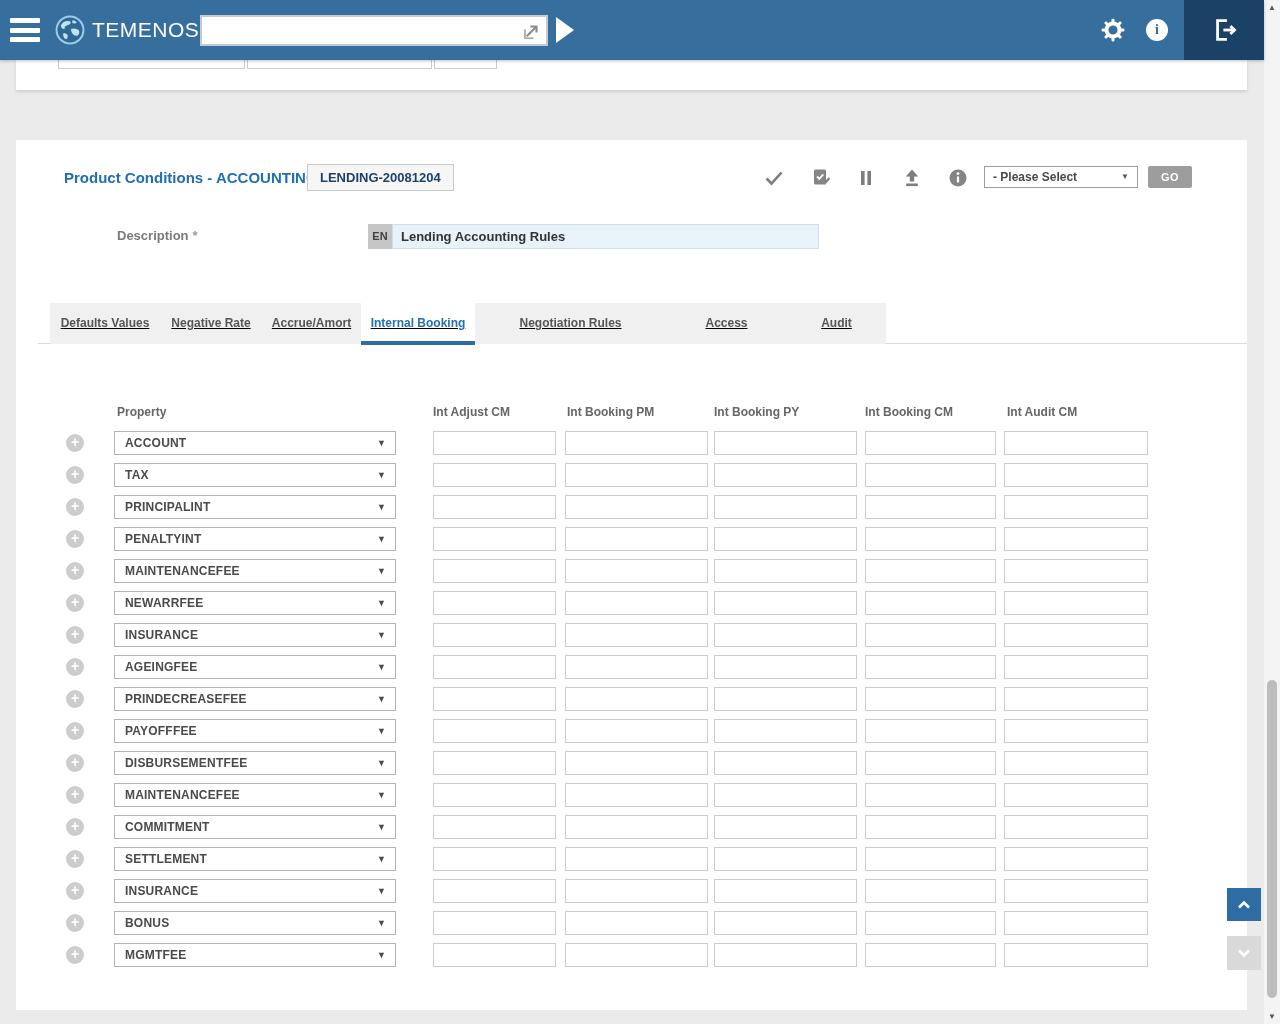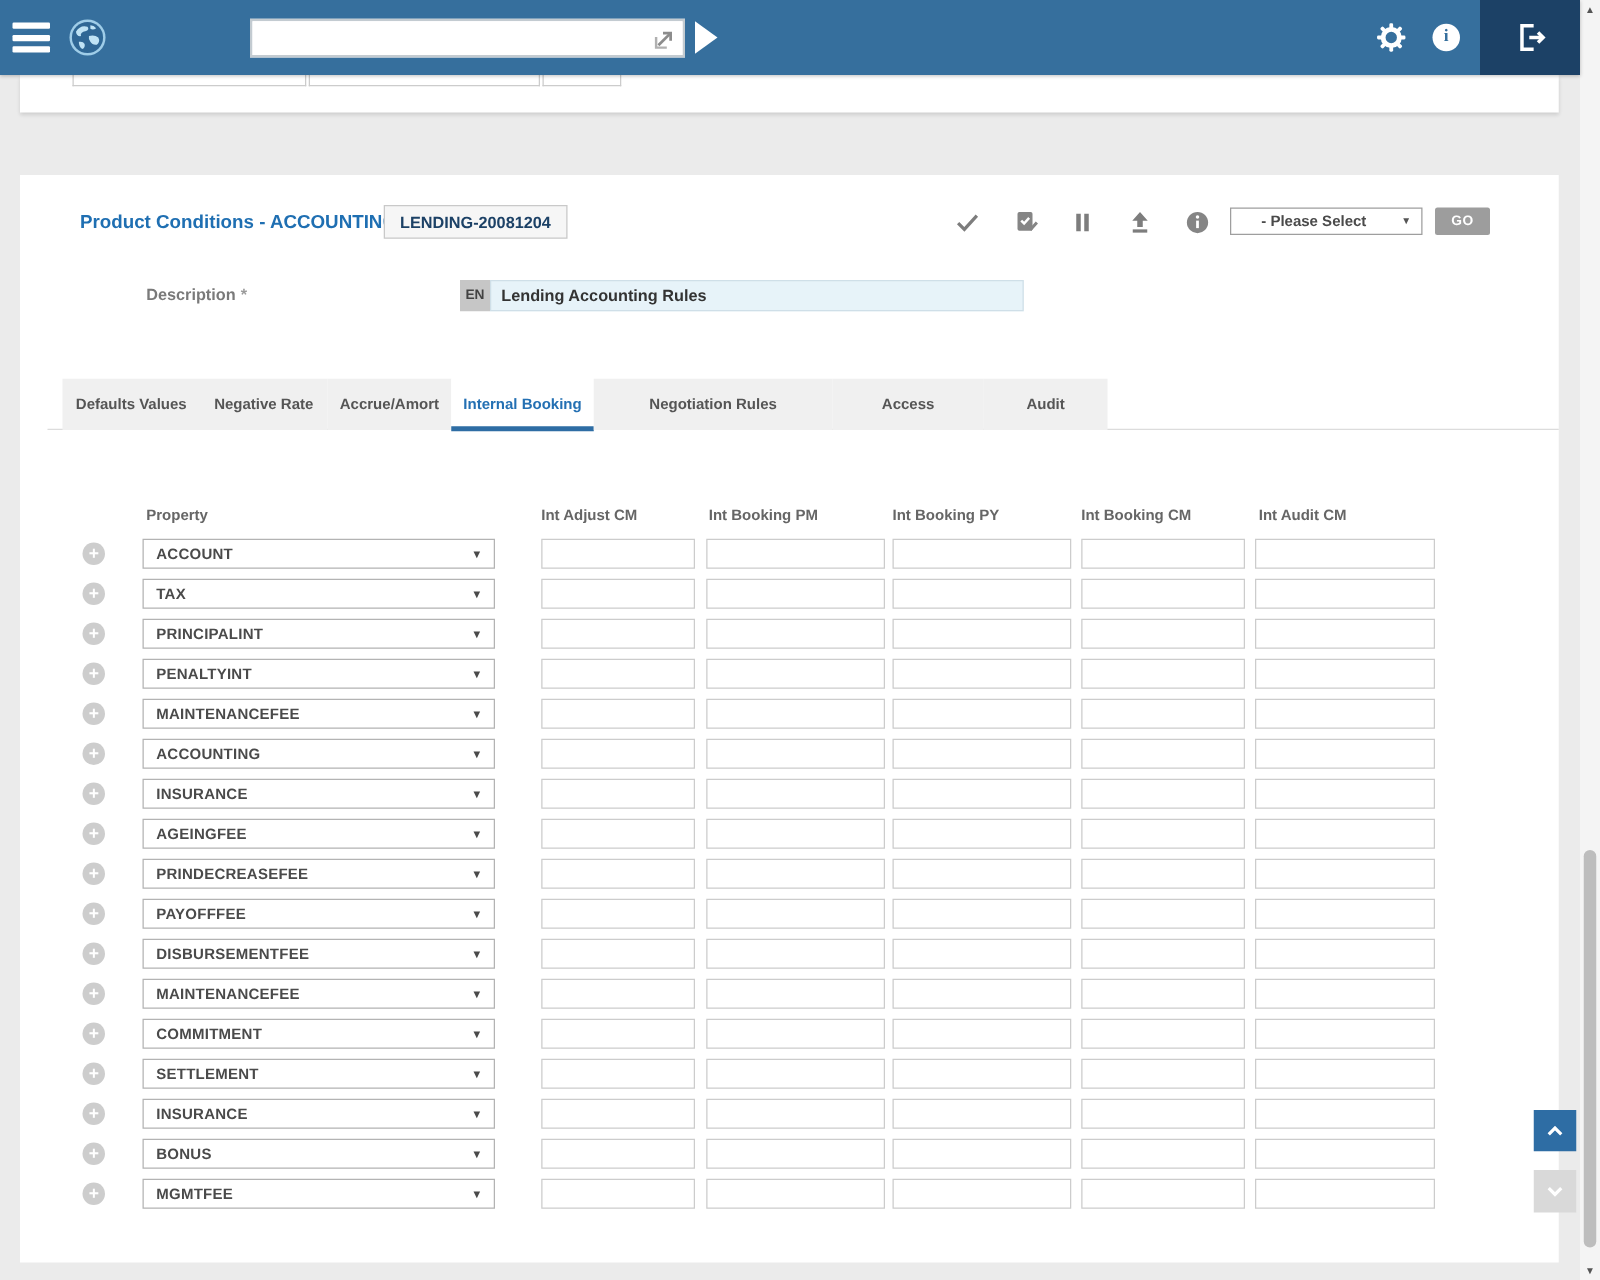--- a/index.html
+++ b/index.html
@@ -33,31 +33,31 @@
 
   
   .panel { position:absolute; left:16px; top:140px; width:1231px; height:870px; background:#fff; }
 
   .record-title { position:absolute; left:48px; top:29px; color:#1f6fb2; font-weight:bold; font-size:15px; }
   .record-id { position:absolute; left:291px; top:24px; padding:5px 12px; border:1px solid #c9c9c9; background:#f6f6f6; color:#1c4166; font-weight:bold; font-size:13px; }
 
   .tb-icon { position:absolute; top:26px; width:24px; height:24px; cursor:pointer; }
   .ti-commit { left:746px; } .ti-validate { left:793px; } .ti-hold { left:838px; } .ti-upload { left:884px; } .ti-info { left:930px; }
 
-  .action-select { position:absolute; left:968px; top:26px; width:154px; height:22px; border:1px solid #9e9e9e; background:#fff; font-size:12px; font-weight:bold; color:#4a4a4a; line-height:20px; padding-left:24px; cursor:pointer; }
+  .action-select { position:absolute; left:968px; top:26px; width:154px; height:22px; border:1px solid #9e9e9e; background:#fff; font-size:12px; font-weight:bold; color:#4a4a4a; line-height:20px; padding-left:8px; cursor:pointer; }
   .action-select .caret { position:absolute; right:8px; top:0; font-size:8px; line-height:20px; color:#555; }
   .go-btn { position:absolute; left:1132px; top:26px; width:44px; height:22px; background:#9d9d9d; border:none; border-radius:2px; color:#fff; font-weight:bold; font-size:11px; letter-spacing:.5px; cursor:pointer; font-family:"Liberation Sans",sans-serif; }
 
   .desc-label { position:absolute; left:101px; top:88px; font-size:13px; font-weight:bold; color:#7a7a7a; }
   .desc-label .req { color:#9a9a9a; padding-left:4px; }
   .desc-en { position:absolute; left:352px; top:84px; width:24px; height:25px; background:#c6c6c6; color:#424242; font-size:11px; font-weight:bold; text-align:center; line-height:25px; }
   .desc-input { position:absolute; left:376px; top:84px; width:427px; height:25px; background:#e7f3f9; border:1px solid #cfdfe8; font-size:13px; font-weight:bold; color:#333; padding:0 8px; font-family:"Liberation Sans",sans-serif; outline:none; }
 
   
-  .tabbar { position:absolute; left:22px; top:163px; width:1209px; height:41px; border-bottom:1px solid #dcdcdc; display:flex; padding-left:12px; }
+  .tabbar { position:absolute; left:22px; top:163px; width:1209px; height:41px; border-bottom:1px solid #dcdcdc; display:flex; padding-left:12px;text-decoration:underline; }
   .tab { position:relative; height:41px; line-height:41px; text-align:center; background:#f0f0f0; color:#555; font-size:12px; font-weight:bold; cursor:pointer; }
   .tab:nth-child(1){width:110px;} .tab:nth-child(2){width:102px;} .tab:nth-child(3){width:99px;}
   .tab:nth-child(4){width:114px;} .tab:nth-child(5){width:191px;} .tab:nth-child(6){width:121px;}
   .tab:nth-child(7){width:99px;}  .tab:nth-child(8){width:100px;}
   .tab.active { background:#fff; color:#2470b3; }
   .tab.active::after { content:""; position:absolute; left:0; right:0; bottom:-1px; height:4px; background:#2e6da4; }
 
   
   .grid-col { position:absolute; top:265px; font-size:12px; font-weight:bold; color:#666; }
   .gc0 { left:101px; } .gc1 { left:417px; } .gc2 { left:551px; } .gc3 { left:698px; } .gc4 { left:849px; } .gc5 { left:991px; }
@@ -95,20 +95,21 @@
     <span class="globe">
       <svg width="30" height="30" viewBox="0 0 26 26">
         <circle cx="13" cy="13" r="12.5" fill="#9fcde8"></circle>
         <circle cx="13" cy="13" r="10.8" fill="#2f6795"></circle>
         <path d="M5 9 q3 -5 8 -3.5 q1.5 2 -1 3 q-4.5 1 -3.5 3.5 q-3 .5 -3.5 -3 z" fill="#bfe3f5"></path>
         <path d="M14 12 q4 -1 6.5 1 q1.5 3 -1 5 q-3 .5 -4.5 -2 q-1.5 -2 -1 -4 z" fill="#bfe3f5"></path>
         <path d="M7 16 q3 -.5 4 1.5 q.5 2.5 -1.5 3.5 q-2.5 -1 -2.5 -5 z" fill="#bfe3f5"></path>
         <path d="M15 4.5 q2.5 0 4 2 q-2 1.5 -4 .5 z" fill="#bfe3f5"></path>
       </svg>
     </span>
+    <span class="brand">TEMENOS</span>
     <div class="search-wrap">
       <input type="text" value="" style="">
       <span class="search-enter">
         <svg width="22" height="22" viewBox="0 0 18 18">
           <path d="M4 7 v7 h7" fill="none" stroke="#b0b0b0" stroke-width="1.6"></path>
           <path d="M5.5 12.5 L13.5 4.5" fill="none" stroke="#8c8c8c" stroke-width="1.8"></path>
           <path d="M8.5 4.5 h5 v5" fill="none" stroke="#8c8c8c" stroke-width="1.8"></path>
         </svg>
       </span>
     </div>
@@ -283,21 +284,21 @@
     </div>
     <input class="cell c1" style="">
     <input class="cell c2" style="">
     <input class="cell c3" style="">
     <input class="cell c4" style="">
     <input class="cell c5" style="">
   </div>
         <div class="prop-row" style="top: 451px;">
     <span class="plus-btn">+</span>
     <div class="prop-select">
-      <span class="prop-label">ACCOUNTING</span>
+      <span class="prop-label">NEWARRFEE</span>
       <span class="caret">▼</span>
     </div>
     <input class="cell c1" style="">
     <input class="cell c2" style="">
     <input class="cell c3" style="">
     <input class="cell c4" style="">
     <input class="cell c5" style="">
   </div>
         <div class="prop-row" style="top: 483px;">
     <span class="plus-btn">+</span>

